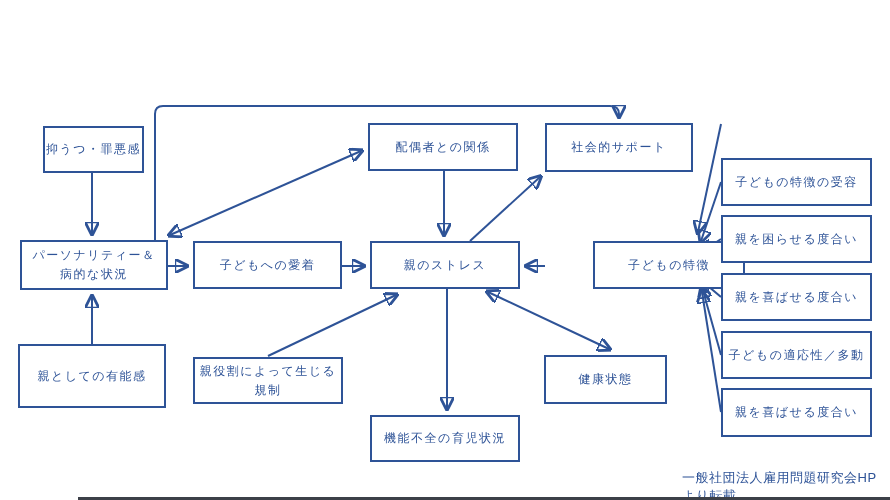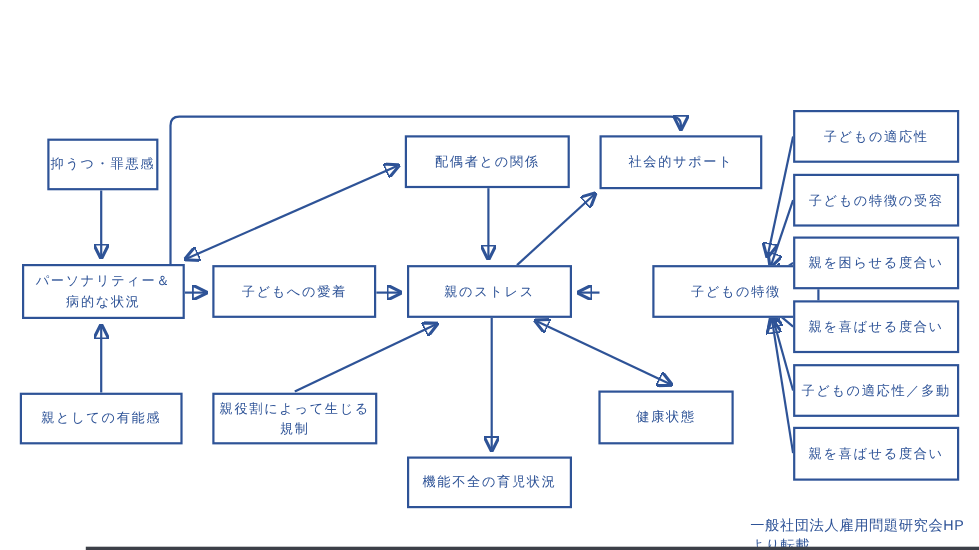--- a/index.html
+++ b/index.html
@@ -61,25 +61,24 @@
   </svg>
 
   <div class="node" style="left:43px;top:126px;width:101px;height:47px;">抑うつ・罪悪感</div>
   <div class="node" style="left:20px;top:240px;width:148px;height:50px;">パーソナリティー＆
 病的な状況</div>
   <div class="node" style="left:193px;top:241px;width:149px;height:48px;">子どもへの愛着</div>
   <div class="node" style="left:368px;top:123px;width:150px;height:48px;">配偶者との関係</div>
   <div class="node" style="left:545px;top:123px;width:148px;height:49px;">社会的サポート</div>
   <div class="node" style="left:370px;top:241px;width:150px;height:48px;">親のストレス</div>
   <div class="node" style="left:545px;top:241px;width:152px;height:48px;margin-left:48px;">子どもの特徴</div>
-  <div class="node" style="left:18px;top:357px;width:148px;height:47px;">親としての有能感</div>
+  <div class="node" style="left:18px;top:344px;width:148px;height:64px;">親としての有能感</div>
   <div class="node" style="left:193px;top:357px;width:150px;height:47px;">親役割によって生じる規制</div>
   <div class="node" style="left:544px;top:355px;width:123px;height:49px;">健康状態</div>
   <div class="node" style="left:370px;top:415px;width:150px;height:47px;">機能不全の育児状況</div>
-  <div class="node" style="left:721px;top:100px;width:151px;height:48px;">子どもの適応性</div>
   <div class="node" style="left:721px;top:158px;width:151px;height:48px;">子どもの特徴の受容</div>
   <div class="node" style="left:721px;top:215px;width:151px;height:48px;">親を困らせる度合い</div>
   <div class="node" style="left:721px;top:273px;width:151px;height:48px;">親を喜ばせる度合い</div>
   <div class="node" style="left:721px;top:331px;width:151px;height:48px;">子どもの適応性／多動</div>
   <div class="node" style="left:721px;top:388px;width:151px;height:49px;">親を喜ばせる度合い</div>
 
   <div class="caption">一般社団法人雇用問題研究会HPより転載</div>
   <div class="footer-bar"></div>
 </div>
 

